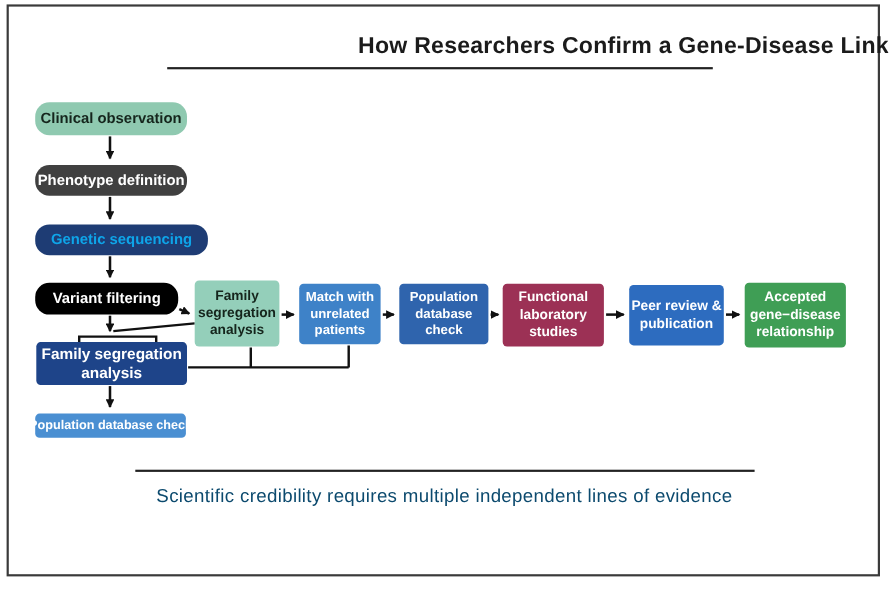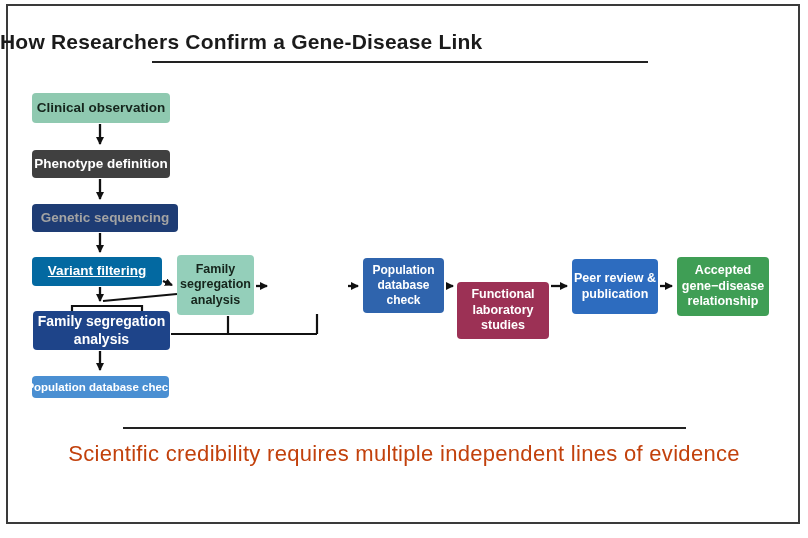--- a/index.html
+++ b/index.html
@@ -5,34 +5,34 @@
   html,body{margin:0;padding:0;background:#ffffff;}
   #canvas{
     position:relative;width:808px;height:538px;background:#ffffff;overflow:hidden;
     font-family:"Liberation Sans","DejaVu Sans",sans-serif;
   }
   #frame{
     position:absolute;left:6px;top:4px;width:790px;height:516px;
     border:2px solid #3a3a3a;background:#ffffff;
   }
   .title{
-    position:absolute;left:0;top:30px;width:808px;text-align:left;
+    position:absolute;left:0;top:30px;width:808px;text-align:right;
     font-size:21px;font-weight:700;color:#1b1b1b;letter-spacing:0.2px;
   }
   .title-rule{position:absolute;left:152px;top:61px;width:496px;height:2px;background:#222;}
   .caption-rule{position:absolute;left:123px;top:427px;width:563px;height:2px;background:#222;}
   .caption{
     position:absolute;left:0;top:441px;width:808px;text-align:center;
-    font-size:22px;font-weight:500;color:#c2410c;letter-spacing:0.3px;
+    font-size:17px;font-weight:500;color:#0c4a6e;letter-spacing:0.3px;
   }
   .node{
     position:absolute;border-radius:4px;display:flex;align-items:center;justify-content:center;
     text-align:center;font-weight:700;line-height:1.25;padding:1px 2px;box-sizing:border-box;
   }
-  .n-lg{font-size:13.5px;}
+  .n-lg{font-size:13.5px;border-radius:13px;}
   .n-md{font-size:12.5px;}
   .n-sm{font-size:12px;}
   .n-xs{font-size:11.5px;white-space:nowrap;}
   .n-2l{font-size:14px;}
   svg{position:absolute;left:0;top:0;}
 </style>
 </head>
 <body>
 
 <div id="canvas">
@@ -63,26 +63,27 @@
 
     <line x1="256" y1="286" x2="267" y2="286" stroke="#111" stroke-width="2.3" marker-end="url(#ah)"></line>
     <line x1="348" y1="286" x2="358" y2="286" stroke="#111" stroke-width="2.3" marker-end="url(#ah)"></line>
     <line x1="446" y1="286" x2="453" y2="286" stroke="#111" stroke-width="2.3" marker-end="url(#ah)"></line>
     <line x1="551" y1="286" x2="567" y2="286" stroke="#111" stroke-width="2.3" marker-end="url(#ah)"></line>
     <line x1="660" y1="286" x2="672" y2="286" stroke="#111" stroke-width="2.3" marker-end="url(#ah)"></line>
   </svg>
 
   <div class="node n-lg" style="left: 32px; top: 93px; width: 138px; height: 30px; background-color: rgb(143, 201, 176); color: rgb(21, 37, 28);">Clinical observation</div>
   <div class="node n-lg" style="left: 32px; top: 150px; width: 138px; height: 28px; background-color: #404040; color: rgb(255, 255, 255);">Phenotype definition</div>
-  <div class="node n-lg" style="left: 32px; top: 204px; width: 146px; height: 28px; background-color: rgb(30, 60, 116); color: #a3a3a3;">Genetic sequencing</div>
-  <div class="node n-lg" style="left: 32px; top: 257px; width: 130px; height: 29px; background-color: #0369a1; color: rgb(255, 255, 255); text-decoration: underline;">Variant filtering</div>
+  <div class="node n-lg" style="left: 32px; top: 204px; width: 157px; height: 28px; background-color: rgb(30, 60, 116); color: #0ea5e9;">Genetic sequencing</div>
+  <div class="node n-lg" style="left: 32px; top: 257px; width: 130px; height: 29px; background-color: #000000; color: rgb(255, 255, 255);">Variant filtering</div>
   <div class="node n-2l" style="left: 33px; top: 311px; width: 137px; height: 39px; background-color: rgb(30, 68, 137); color: rgb(255, 255, 255);">Family segregation analysis</div>
   <div class="node n-xs" style="left: 32px; top: 376px; width: 137px; height: 22px; background-color: rgb(74, 143, 210); color: rgb(255, 255, 255);">Population database check</div>
 
   <div class="node n-md" style="left: 177px; top: 255px; width: 77px; height: 60px; background-color: rgb(148, 207, 186); color: rgb(21, 37, 28);">Family segregation analysis</div>
+  <div class="node n-sm" style="left: 272px; top: 258px; width: 74px; height: 55px; background-color: rgb(62, 130, 200); color: rgb(255, 255, 255);">Match with unrelated patients</div>
   <div class="node n-sm" style="left: 363px; top: 258px; width: 81px; height: 55px; background-color: rgb(47, 100, 173); color: rgb(255, 255, 255);">Population database check</div>
-  <div class="node n-md" style="left: 457px; top: 258px; width: 92px; height: 57px; background-color: rgb(156, 49, 85); color: rgb(255, 255, 255); margin-top: 24px;">Functional laboratory studies</div>
+  <div class="node n-md" style="left: 457px; top: 258px; width: 92px; height: 57px; background-color: rgb(156, 49, 85); color: rgb(255, 255, 255);">Functional laboratory studies</div>
   <div class="node n-md" style="left: 572px; top: 259px; width: 86px; height: 55px; background-color: rgb(45, 108, 191); color: rgb(255, 255, 255);">Peer review &amp; publication</div>
   <div class="node n-md" style="left: 677px; top: 257px; width: 92px; height: 59px; background-color: rgb(63, 158, 85); color: rgb(255, 255, 255);">Accepted gene−disease relationship</div>
 
   <div class="caption-rule"></div>
   <div class="caption">Scientific credibility requires multiple independent lines of evidence</div>
 </div>
 
 </body></html>

